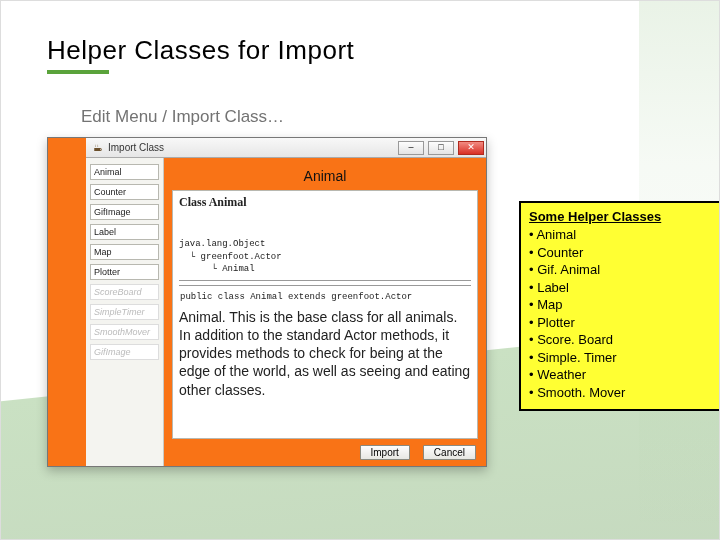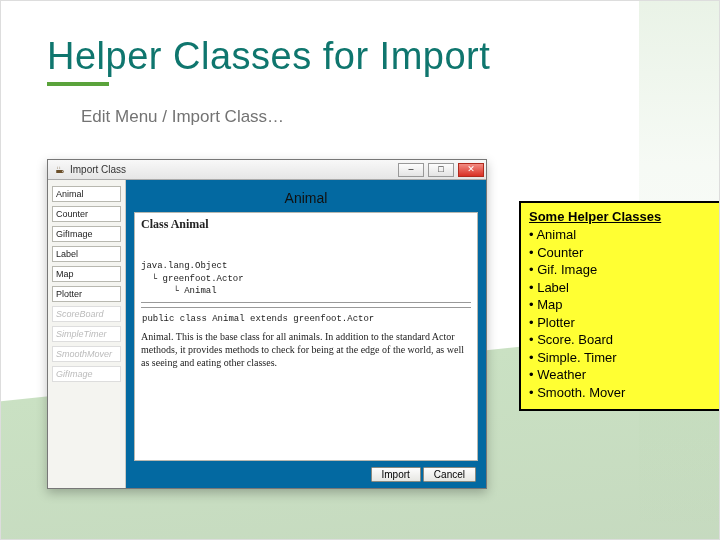--- a/index.html
+++ b/index.html
@@ -21,45 +21,46 @@
     opacity: .3;
   }
   .bg-strip {
     position: absolute; right: -40px; top: 0;
     width: 120px; height: 540px;
     background: linear-gradient(180deg, rgba(78,155,55,.12), rgba(78,155,55,.05) 30%, rgba(255,255,255,0));
     z-index: 0;
   }
   .title {
     position: absolute; left: 46px; top: 34px;
-    font-size: 38px; font-weight: 400;
+    font-size: 26px; font-weight: 400;
     letter-spacing: .5px;
-    color: #0f766e;
+    color: #000000;
     z-index: 2;
   }
   .title::after {
     content: "";
     display: block;
     width: 62px; height: 4px;
     background: #5aa33b;
     margin-top: 4px;
   }
   .subtitle {
     position: absolute; left: 80px; top: 106px;
     font-size: 17px; color: #737373;
     z-index: 2;
   }
   .dialog {
-    position: absolute; left: 46px; top: 158px;
+    position: absolute; left: 46px; top: 136px;
     width: 440px; height: 330px;
     border: 1px solid #777;
-    background: #0369a1;
+    background: #f97316;
     z-index: 3;
     box-shadow: 0 4px 10px rgba(0,0,0,.25);
     font-size: 10px;
+    padding-left: 38px;
   }
   .titlebar {
     height: 20px;
     background: linear-gradient(#f8f8f8,#e6e6e6);
     border-bottom: 1px solid #aaa;
     display: flex; align-items: center;
     padding: 0 2px 0 6px;
     gap: 4px;
   }
   .coffee-icon svg { display:block; }
@@ -107,23 +108,23 @@
     font-family: "Courier New", monospace;
     font-size: 9px;
     color:#222;
     overflow:hidden;
     position:relative;
   }
   .doc-h { font-family: Georgia, serif; font-size: 12px; font-weight:bold; margin-bottom:0;}
   .tree { white-space: pre; line-height:1.4; margin-bottom:4px;margin-top:28px;}
   .hr { border:none; border-top:1px solid #999; margin:4px 0;}
   .sig { margin:6px 1px;}
-  .desc { font-family: Liberation Serif, serif; font-size: 10px; line-height:1.3;}
+  .desc { font-family: Liberation Sans, sans-serif; font-size: 14px; line-height:1.3;}
   .btnbar {
-    display:flex; justify-content:flex-end; gap:2px;
+    display:flex; justify-content:flex-end; gap:13px;
     padding: 6px 10px;
   }
   .wbtn {
     font-size:10px; padding: 1px 10px;
     border: 1px solid #8a8a80;
     background: linear-gradient(#fdfdfd,#e7e7e3);
     border-radius:1px;
   }
   .helper-box {
     position: absolute; left: 518px; top: 200px;
@@ -192,21 +193,21 @@
       </div>
     </div>
   </div>
 </div>
 
 <div class="helper-box">
   <div class="hb-title">Some Helper Classes</div>
   <div id="hb-items">
       <div class="hb-item">• Animal</div>
       <div class="hb-item">• Counter</div>
-      <div class="hb-item">• Gif. Image</div>
+      <div class="hb-item">• Gif. Animal</div>
       <div class="hb-item">• Label</div>
       <div class="hb-item">• Map</div>
       <div class="hb-item">• Plotter</div>
       <div class="hb-item">• Score. Board</div>
       <div class="hb-item">• Simple. Timer</div>
       <div class="hb-item">• Weather</div>
       <div class="hb-item">• Smooth. Mover</div>
     </div>
 </div>
 

